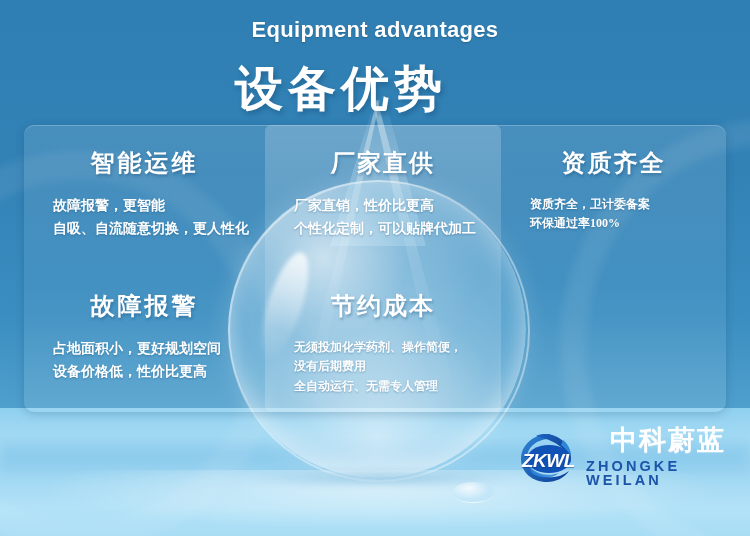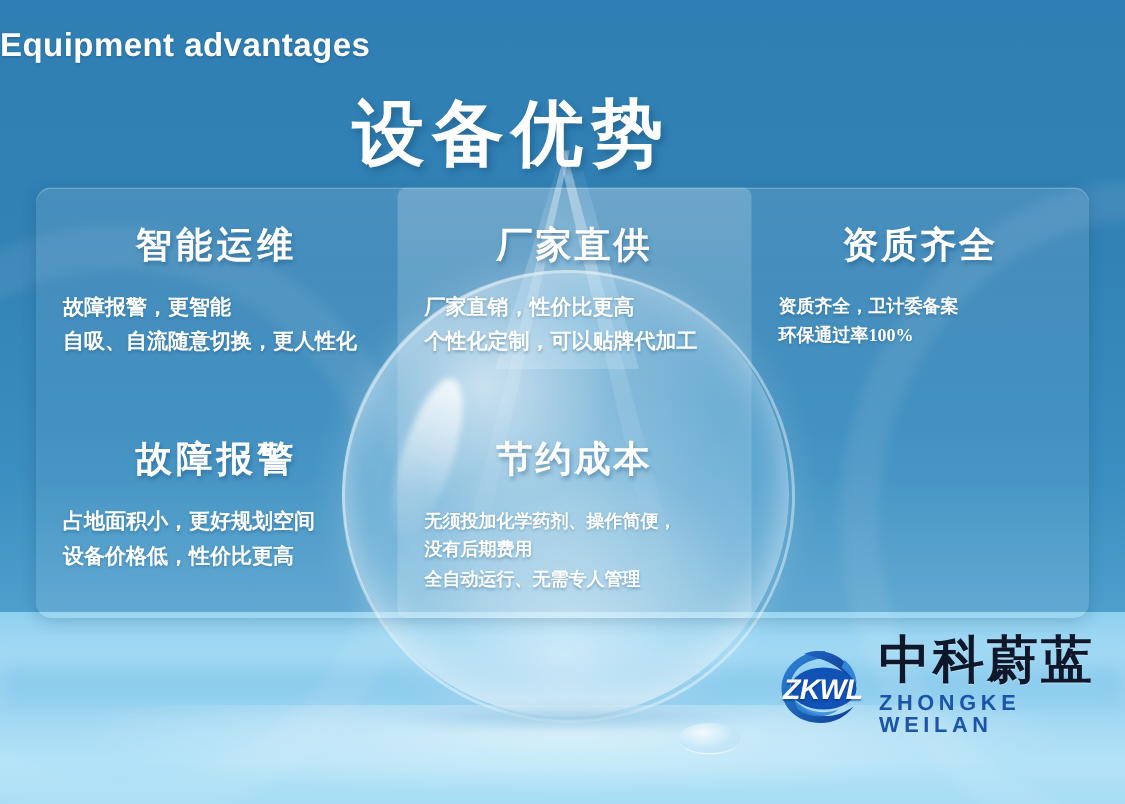--- a/index.html
+++ b/index.html
@@ -138,21 +138,21 @@
     border-radius: 50%;
     border: 26px solid rgba(255,255,255,.08);
     filter: blur(4px);
   }
 
   
   .hdr-en {
     position: absolute;
     left: 0; top: 17px;
     width: 750px;
-    text-align: left;
+    text-align: center;
     font-size: 22px;
     font-weight: bold;
     color: #ffffff;
     letter-spacing: .3px;
     text-shadow: 0 1px 2px rgba(0,0,0,.22);
   }
   .hdr-cn {
     position: absolute;
     left: 0; top: 57px;
     width: 682px;
@@ -204,20 +204,21 @@
     margin-top: 22px;
     text-shadow: 1px 2px 3px rgba(20,70,110,.40);
   }
   .cell-lines {
     margin-top: 16px;
     font-size: 14px;
     font-weight: bold;
     line-height: 1.62;
     color: #ffffff;
     text-shadow: 0 1px 2px rgba(20,70,110,.35);
+    margin-left: 11px;
   }
   .cell-lines .ln { white-space: nowrap; }
 
   .col-1 .cell-title { letter-spacing: 3px; }
   .col-3 .cell-lines { font-size: 12px; }
 
   
   .logo {
     position: absolute;
     left: 516px; top: 424px;
@@ -228,25 +229,26 @@
   .logo-mark {
     position: relative;
     width: 66px; height: 62px;
     flex: 0 0 66px;
   }
   .logo-text {
     margin-left: 4px;
     line-height: 1;
   }
   .logo-cn {
-    font-size: 34px;
-    font-weight: bold;
-    color: #0f172a;
+    font-size: 27px;
+    font-weight: bold;
+    color: #ffffff;
     letter-spacing: 2px;
     text-shadow: 0 1px 0 rgba(255,255,255,.35);
+    margin-left: 24px;
   }
   .logo-en {
     margin-top: 5px;
     font-size: 14.5px;
     font-weight: bold;
     color: #1b54a8;
     letter-spacing: 3.1px;
   }
   .zkwl {
     position: absolute;

